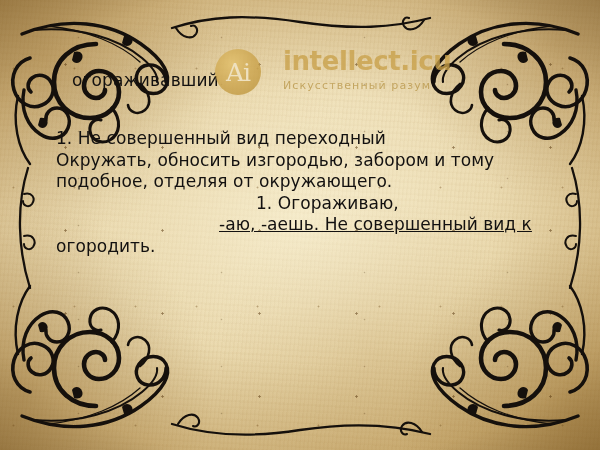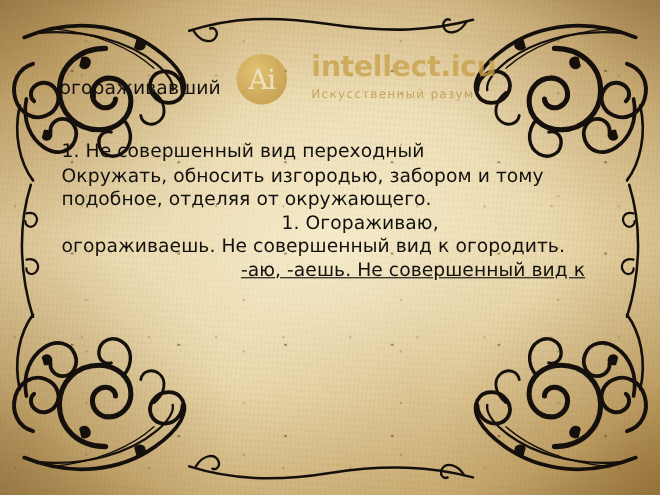--- a/index.html
+++ b/index.html
@@ -66,21 +66,21 @@
   .frame svg { display: block; width: 600px; height: 450px; }
 
   
   .content {
     position: absolute;
     left: 0; top: 0;
     width: 600px; height: 450px;
   }
   .headword {
     position: absolute;
-    left: 54px;
+    left: 72px;
     top: 70px;
     font-size: 17px;
     color: #131110;
     letter-spacing: 0.1px;
     white-space: nowrap;
   }
   .body-text {
     position: absolute;
     left: 56px;
     top: 108px;
@@ -225,22 +225,22 @@
   </div>
 
   <div class="content">
     <div class="headword">огораживавший</div>
 
     <div class="body-text">
       <div class="ln">1. Не совершенный вид   переходный</div>
       <div class="ln">Окружать, обносить изгородью, забором и тому</div>
       <div class="ln">подобное, отделяя от окружающего.</div>
       <div class="ln ind-1">1. Огораживаю,</div>
-      <div class="ln">огораживаешь. Не совершенный вид  к огородить.</div>
       <div class="ln ind-2">-аю, -аешь. Не совершенный вид  к</div>
+      <div class="ln">огородить.</div>
     </div>
   </div>
 
   <div class="watermark">
     <div class="wm-logo">
       <span class="ai">Ai</span>
     </div>
     <div class="wm-text">
       <div class="wm-main">intellect.icu</div>
       <div class="wm-sub">Искусственный  разум</div>

